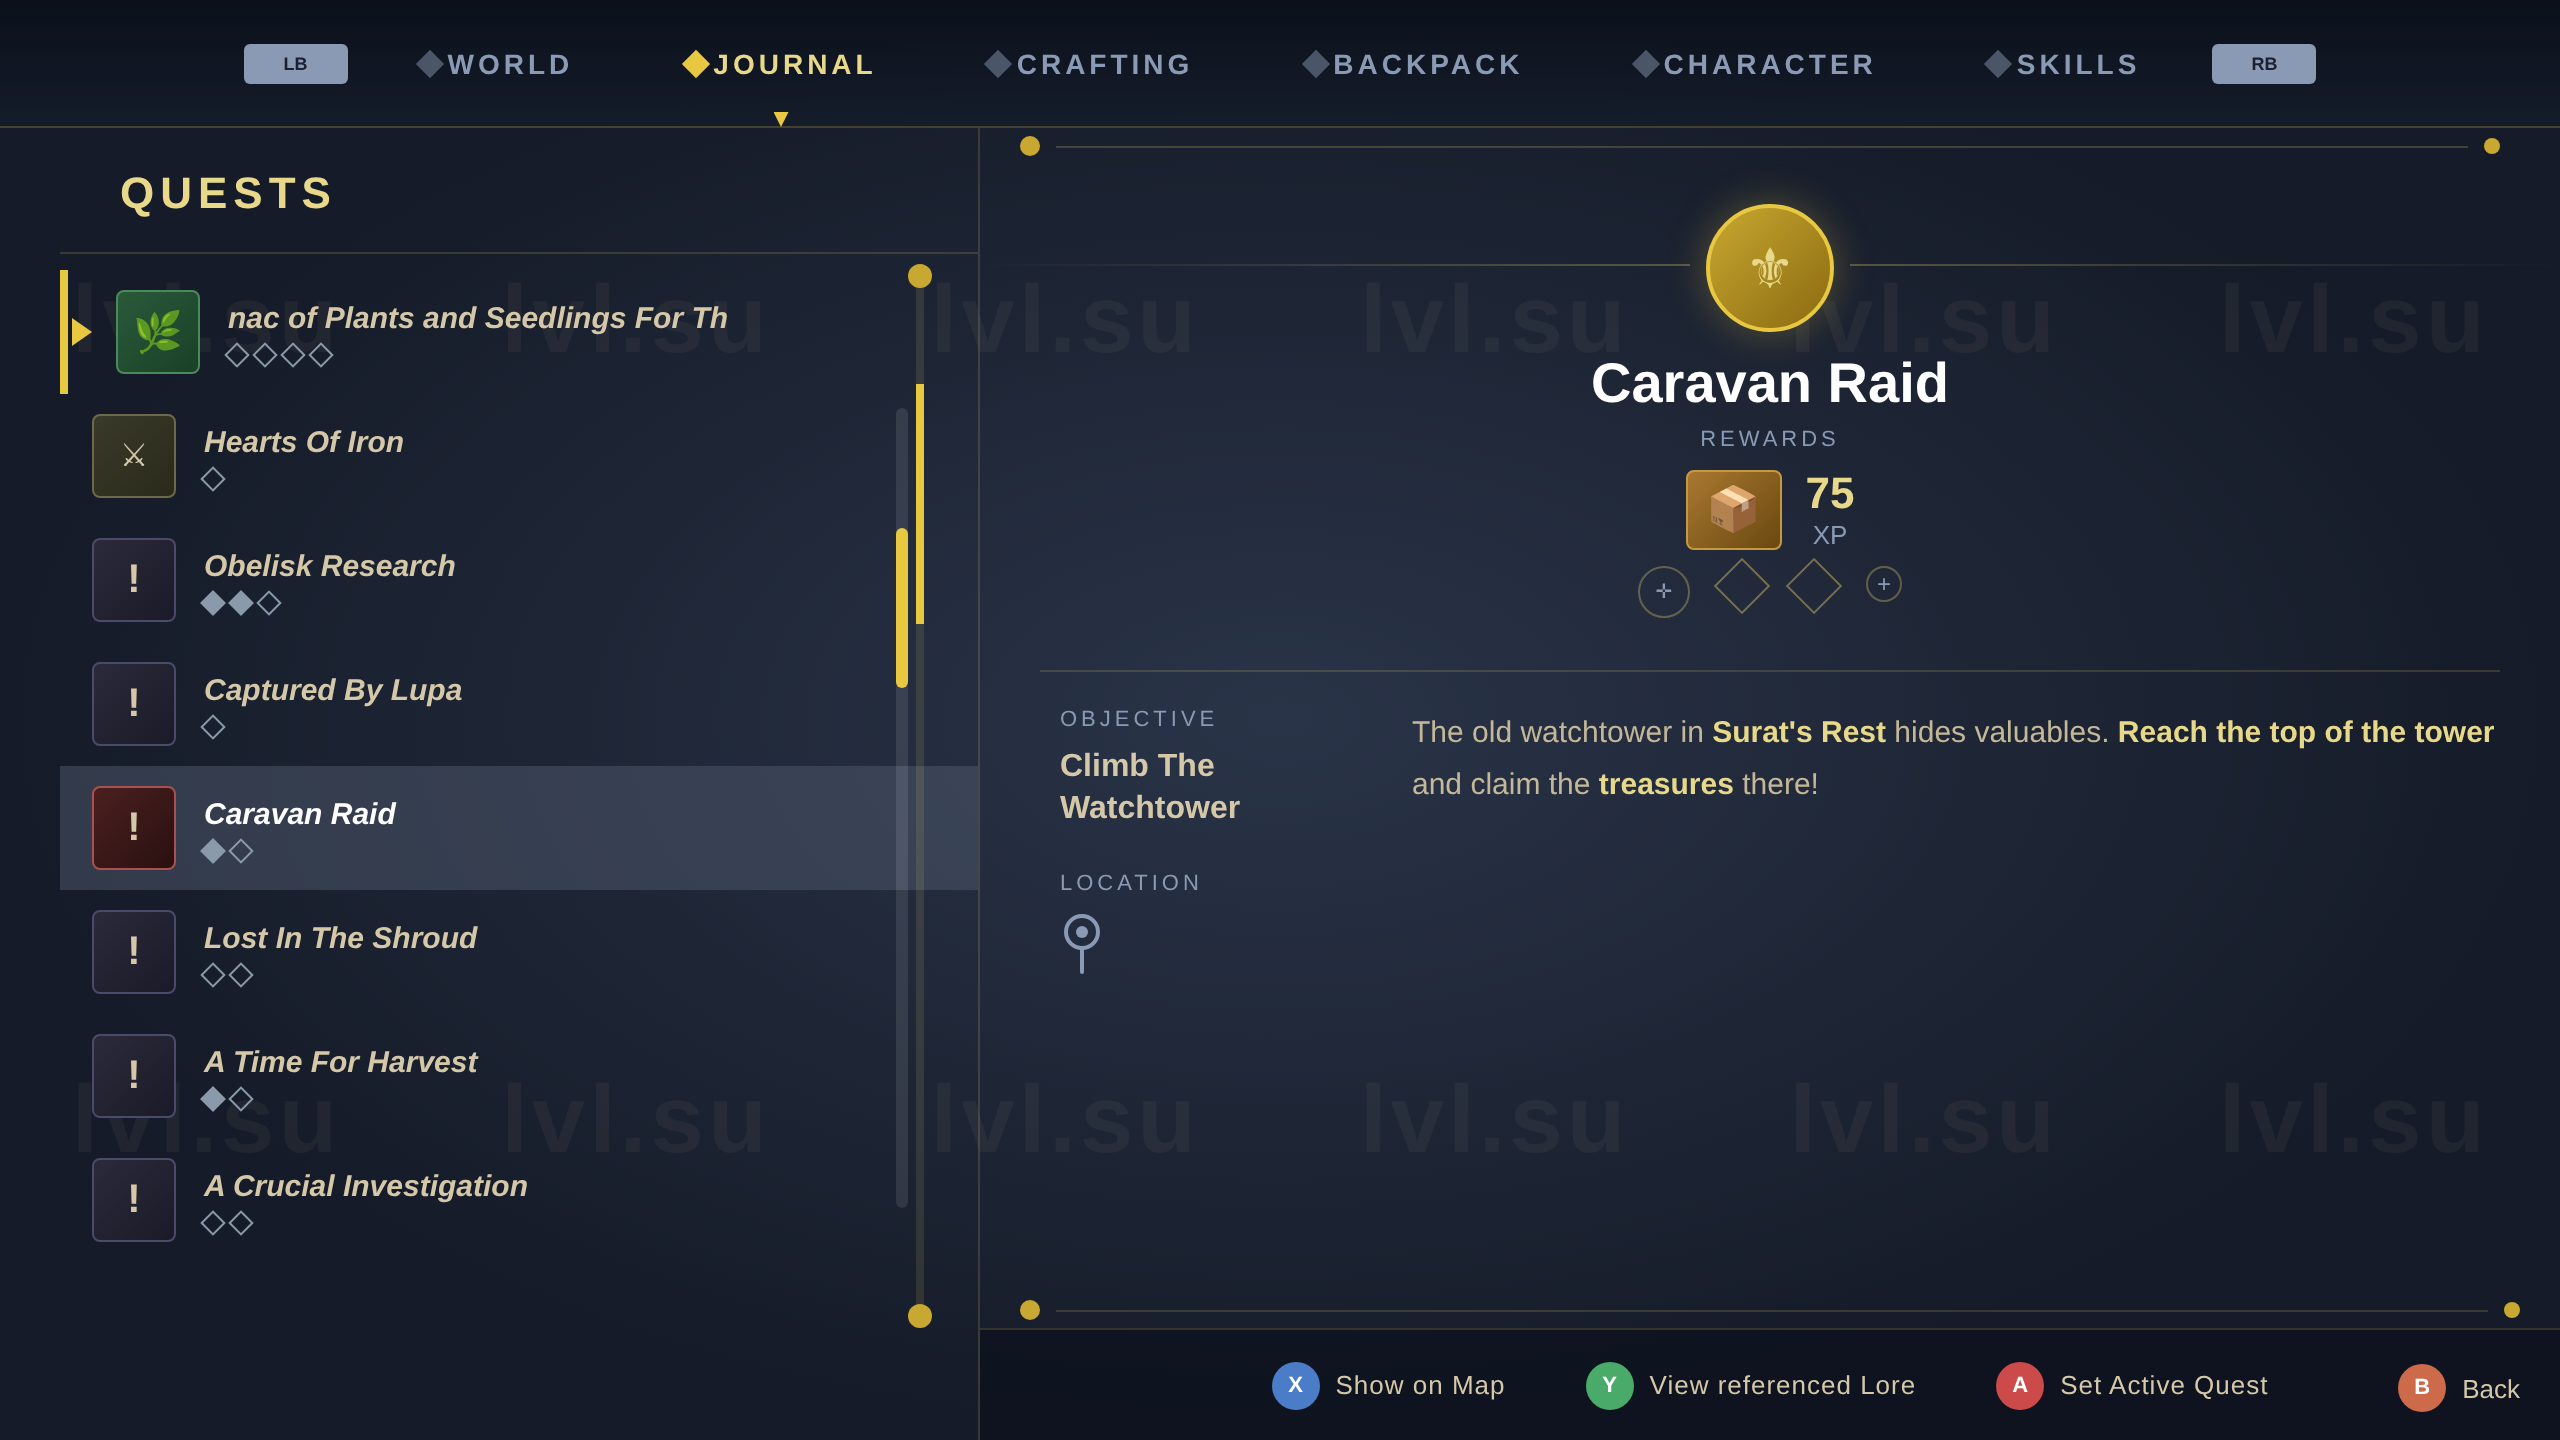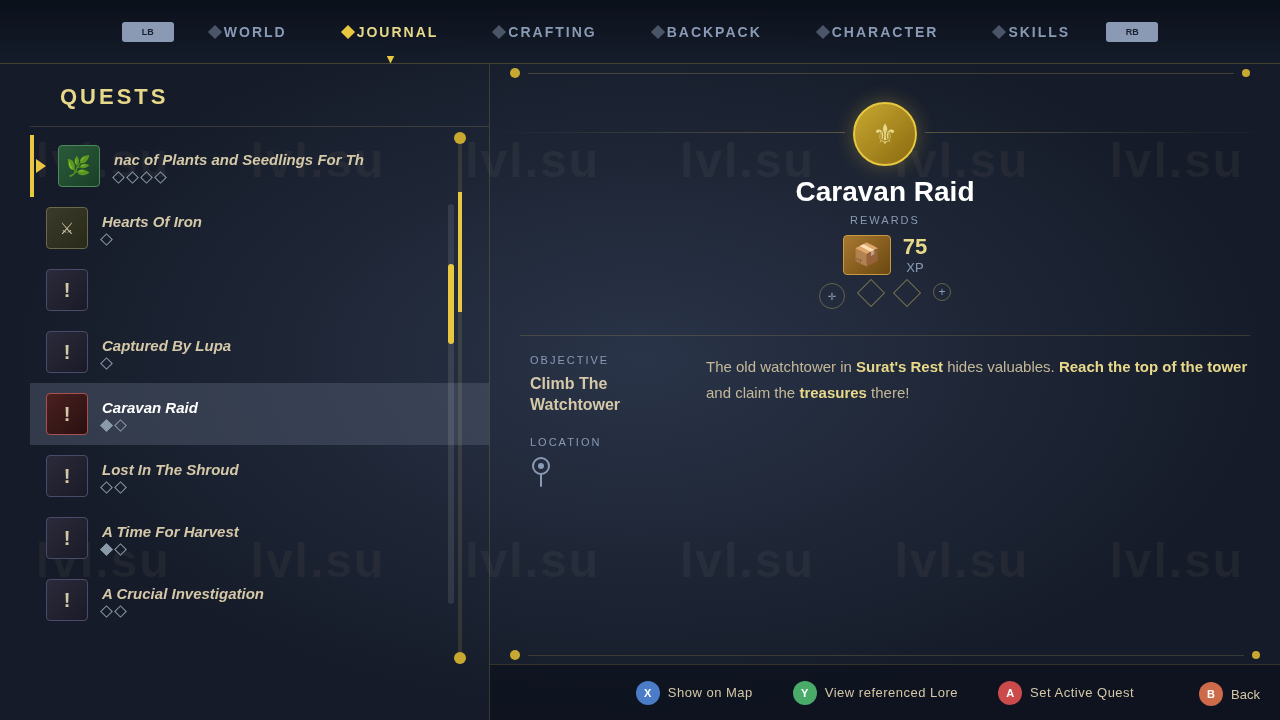--- a/index.html
+++ b/index.html
@@ -595,20 +595,28 @@
         <div class="quest-diamonds">
           <div class="diamond"></div>
         </div>
       </div>
     </div>
 
     <div class="quest-item">
       <div class="quest-icon exclamation">
         <span class="icon-exclaim">!</span>
       </div>
+      <div class="quest-info">
+        <div class="quest-name">Obelisk Research</div>
+        <div class="quest-diamonds">
+          <div class="diamond filled"></div>
+          <div class="diamond filled"></div>
+          <div class="diamond"></div>
+        </div>
+      </div>
     </div>
 
     <div class="quest-item">
       <div class="quest-icon exclamation">
         <span class="icon-exclaim">!</span>
       </div>
       <div class="quest-info">
         <div class="quest-name">Captured By Lupa</div>
         <div class="quest-diamonds">
           <div class="diamond"></div>

